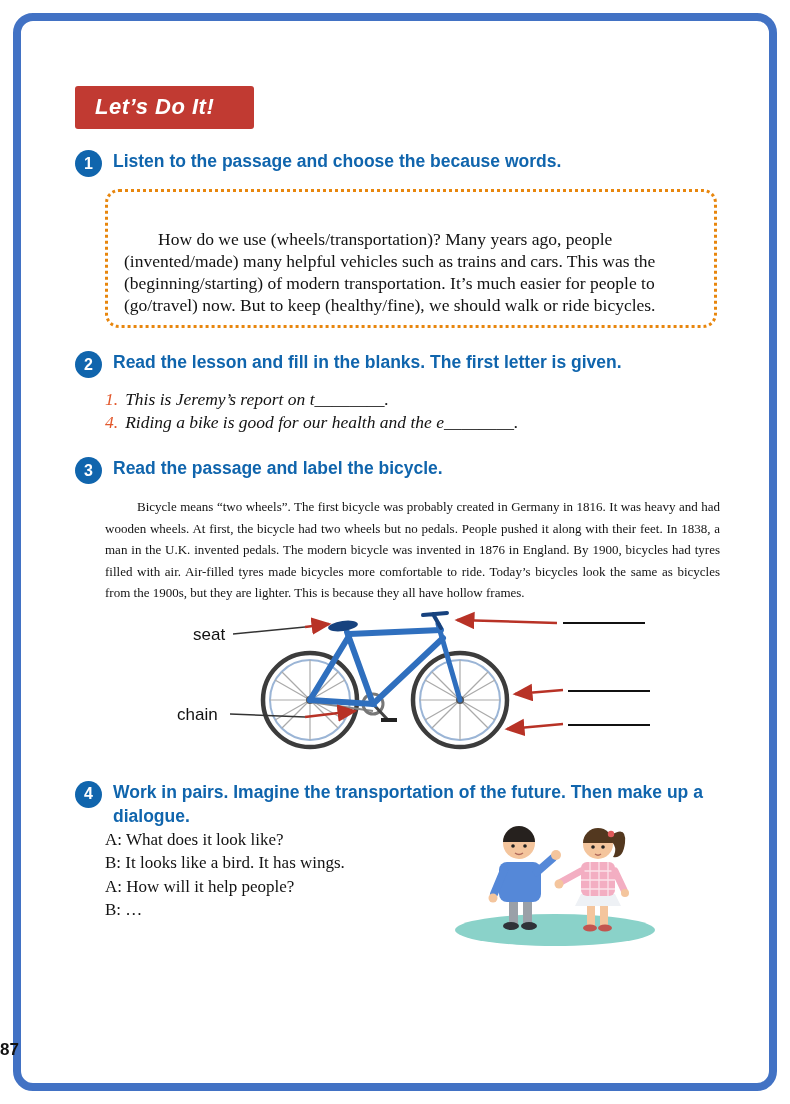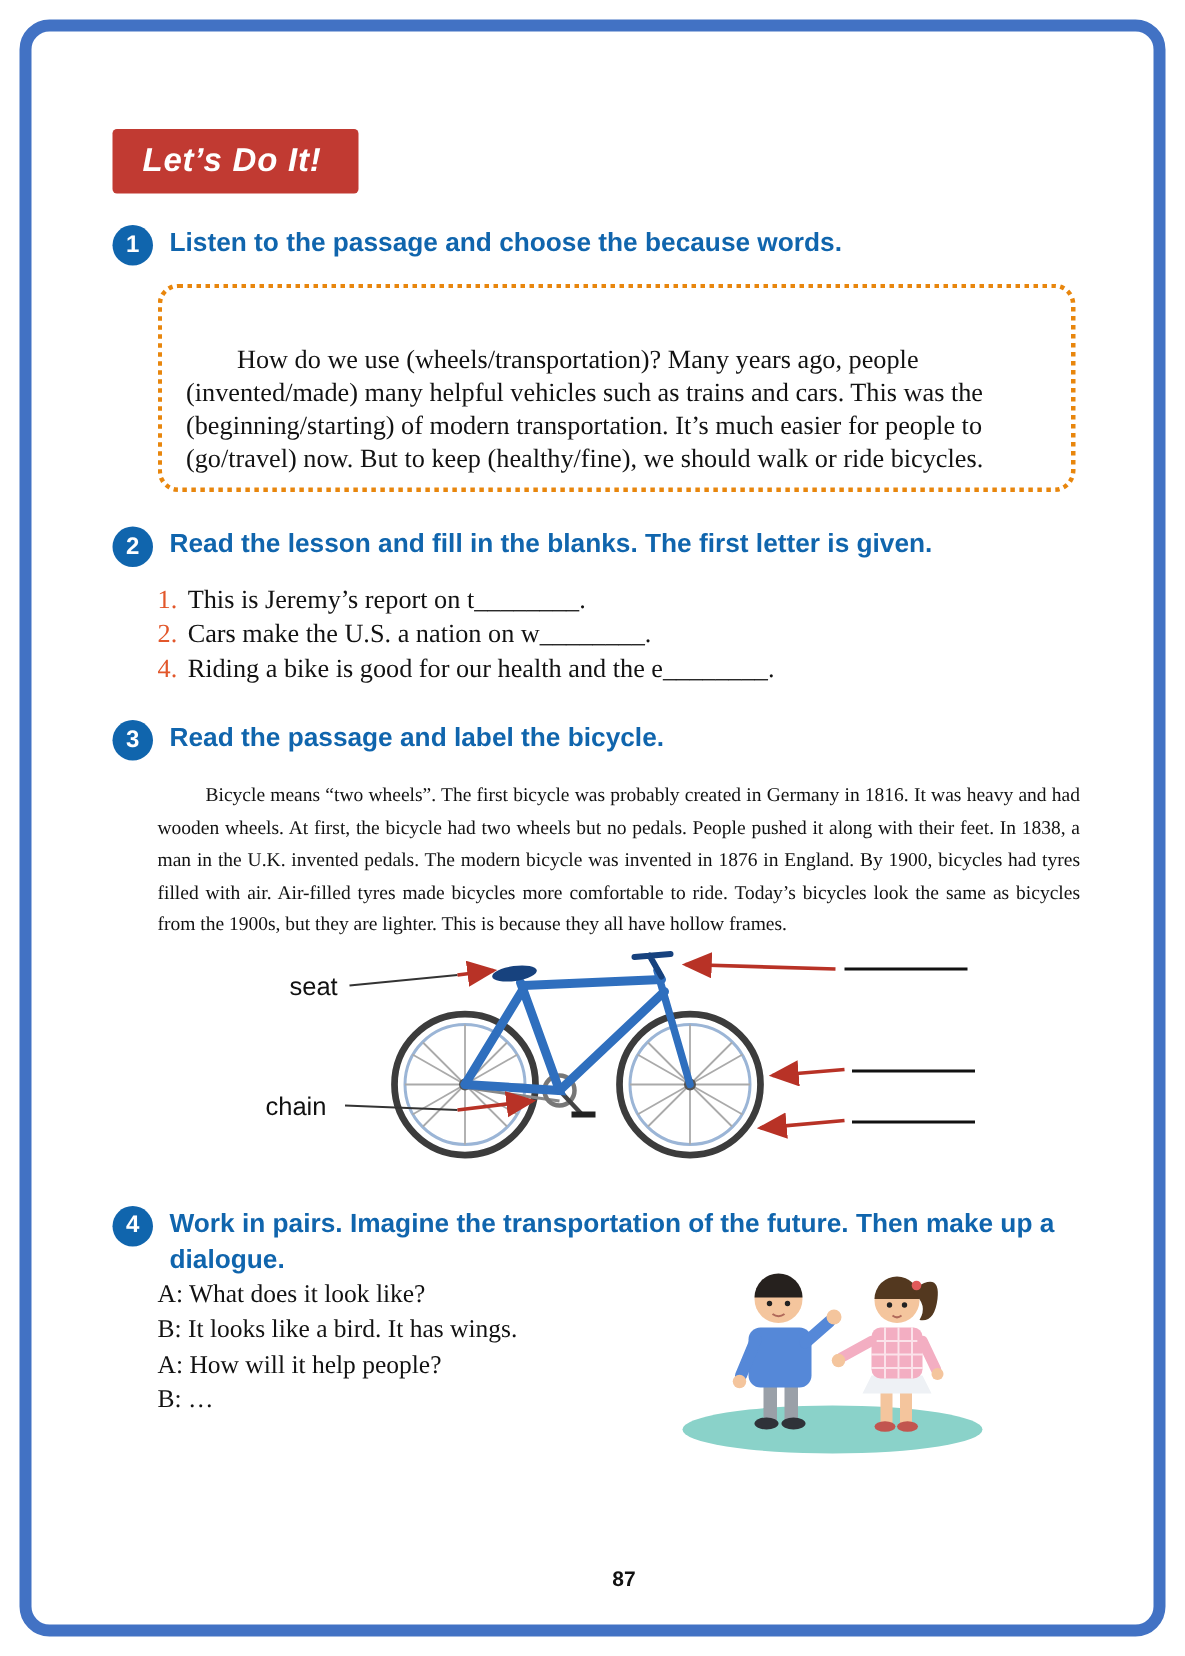--- a/index.html
+++ b/index.html
@@ -15,57 +15,57 @@
     position:absolute; left:13px; top:13px; width:764px; height:1078px;
     border:8px solid #4272c4; border-radius:20px;
   }
   .content { position:absolute; left:75px; top:86px; width:648px; }
   .banner {
     display:inline-block;
     background:#c13a32; color:#fff;
     font-family:"Liberation Sans", sans-serif;
     font-weight:bold; font-style:italic;
     font-size:22px; letter-spacing:.5px;
-    padding:8px 25px 9px 20px; border-radius:3px;
+    padding:8px 40px 9px 20px; border-radius:3px;
   }
   .ex-head { display:flex; align-items:flex-start; gap:11px; font-family:"Liberation Sans", sans-serif; }
   .num {
     flex:0 0 27px; width:27px; height:27px; border-radius:50%;
     background:#1065ad; color:#fff; font-weight:bold; font-size:16px;
     display:flex; align-items:center; justify-content:center; margin-top:1px;
   }
   .ex-title { color:#1065ad; font-weight:bold; font-size:17.5px; line-height:24px; }
   .dotted {
     margin:12px 0 0 30px; width:612px;
     border:3.5px dotted #e8860d; border-radius:14px;
     padding:7px 16px 9px; font-size:17.5px; line-height:22px;
   }
   .dotted p { text-indent:34px;margin-top:29px; }
   .ex2 { margin-top:22px; }
-  .list { margin:10px 0 12px 30px; font-size:17.5px; line-height:23px; }
+  .list { margin:10px 0 12px 30px; font-size:17.5px; line-height:23px;font-style:italic; }
   .list .n { color:#e2572b; margin-right:7px; }
   .ex3 { margin-top:22px; }
   .passage {
     margin:12px 0 0 30px; width:615px;
     font-size:13px; line-height:21.5px;
     text-align:justify; text-indent:32px;
   }
   .fig { position:relative; margin:6px 0 0 0; height:164px; }
   .fig svg { position:absolute; left:30px; top:0; }
   .ex4 { position:relative; margin-top:6px; }
   .example {
     margin:8px 0 2px 30px;
     font-weight:bold; font-style:italic;
     color:#e8860d; font-size:18px; line-height:24px;
   }
   .dialogue { margin-left:30px; width:360px; font-size:17px; line-height:23.5px; }
   .illus { position:absolute; left:372px; top:30px; width:220px; height:140px; }
   .pagenum {
-    position:absolute; left:0; right:0; bottom:44px; text-align:center;
-    font-family:"Liberation Sans", sans-serif; font-weight:bold; font-size:14px;padding-left:42px;
+    position:absolute; left:0; right:0; bottom:44px; 
+    font-family:"Liberation Sans", sans-serif; font-weight:bold; font-size:17px;
   }
 </style>
 </head>
 <body>
 
 <div class="frame"></div>
 
 <div class="content">
 
   <div class="banner">Let’s Do It!</div>
@@ -82,21 +82,20 @@
   </section>
 
   
   <section class="ex2">
     <div class="ex-head">
       <div class="num">2</div>
       <div class="ex-title">Read the lesson and fill in the blanks. The first letter is given.</div>
     </div>
     <div class="list">
       <div><span class="n">1.</span><span>This is Jeremy’s report on t________.</span></div>
-      <div><span class="n">2.</span><span>Cars make the U.S. a nation on w________.</span></div>
       <div><span class="n">4.</span><span>Riding a bike is good for our health and the e________.</span></div>
     </div>
   </section>
 
   
   <section class="ex3">
     <div class="ex-head">
       <div class="num">3</div>
       <div class="ex-title">Read the passage and label the bicycle.</div>
     </div>

